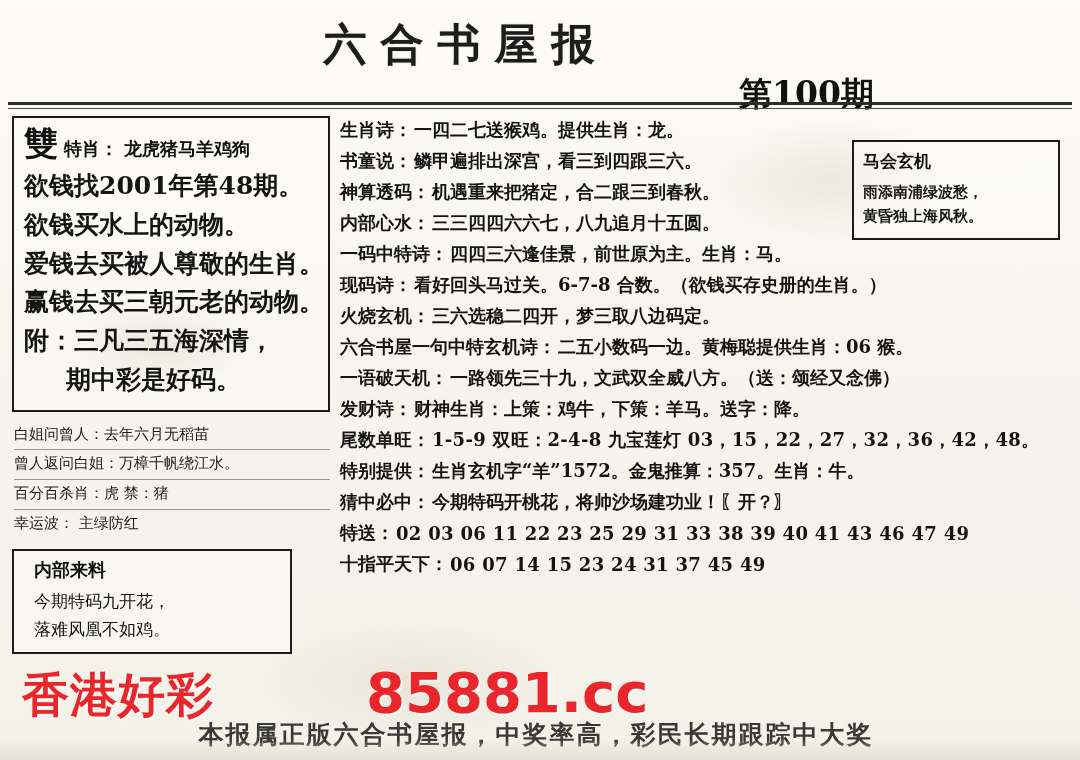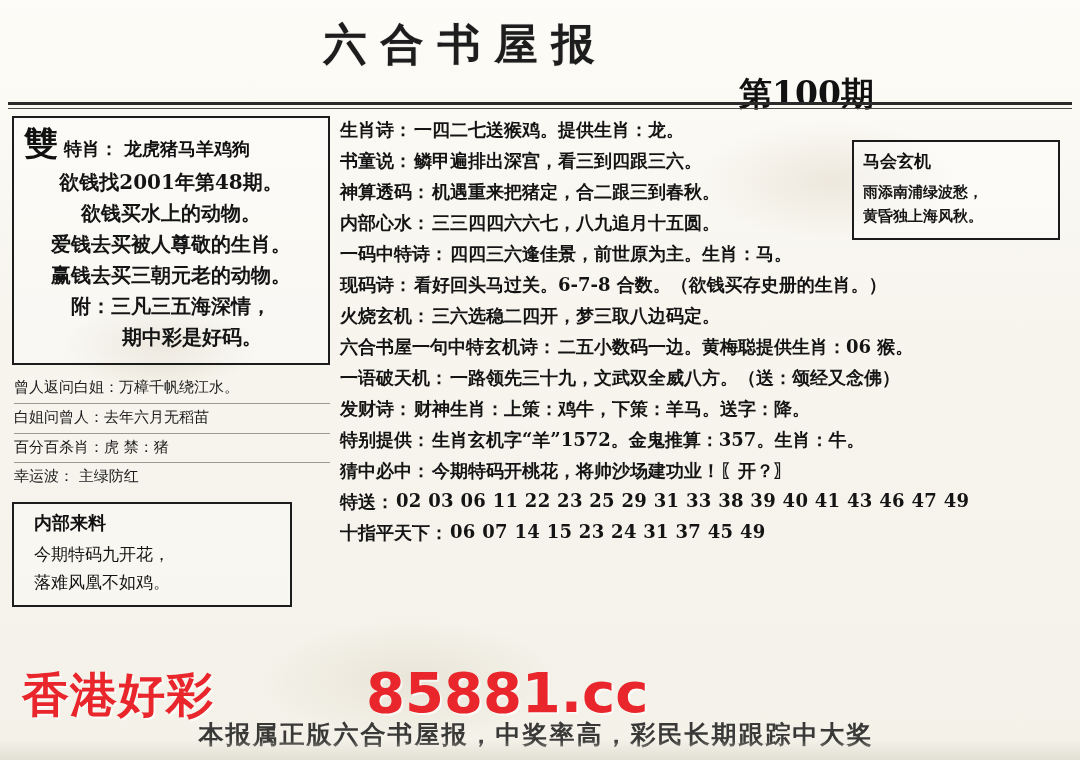--- a/index.html
+++ b/index.html
@@ -111,26 +111,25 @@
   }
   .special-zodiacs {
     font-family: "DejaVu Serif", serif;
     font-size: 18px;
     font-weight: bold;
     color: #111;
     padding-top: 11px;
   }
   .left-line {
     font-family: "DejaVu Serif", serif;
-    font-size: 20px;
+    font-size: 25px;
     font-weight: bold;
     color: #141414;
     line-height: 1.55;
     white-space: nowrap;
-    text-align: center;
   }
   .left-line.indent {
     padding-left: 42px;
   }
 
   .qa-block {
     margin-top: 9px;
     padding-left: 2px;
   }
   .qa-line {
@@ -167,21 +166,21 @@
 
   
   .main-col {
     position: absolute;
     left: 340px;
     top: 118px;
     width: 730px;
   }
   .entry {
     display: flex;
-    align-items: flex-start;
+    align-items: center;
     margin-bottom: 7px;
     font-family: "DejaVu Serif", serif;
     color: #141414;
   }
   .entry .lbl {
     font-size: 18px;
     font-weight: bold;
     white-space: nowrap;
     flex: 0 0 auto;
   }
@@ -292,22 +291,22 @@
       </div>
       <div class="left-line">欲钱找2001年第48期。</div>
       <div class="left-line">欲钱买水上的动物。</div>
       <div class="left-line">爱钱去买被人尊敬的生肖。</div>
       <div class="left-line">赢钱去买三朝元老的动物。</div>
       <div class="left-line">附：三凡三五海深情，</div>
       <div class="left-line indent">期中彩是好码。</div>
     </div>
 
     <div class="qa-block">
+      <div class="qa-line">白姐问曾人：去年六月无稻苗</div>
       <div class="qa-line">曾人返问白姐：万樟千帆绕江水。</div>
-      <div class="qa-line">白姐问曾人：去年六月无稻苗</div>
       <div class="qa-line">百分百杀肖：虎  禁：猪</div>
       <div class="qa-line">幸运波： 主绿防红</div>
     </div>
 
     <div class="box inner-box">
       <div class="inner-title">内部来料</div>
       <div class="inner-line">今期特码九开花，</div>
       <div class="inner-line">落难风凰不如鸡。</div>
     </div>
   </div>
@@ -347,20 +346,24 @@
       <span class="txt">二五小数码一边。黄梅聪提供生肖：06 猴。</span>
     </div>
     <div class="entry">
       <span class="lbl">一语破天机：</span>
       <span class="txt">一路领先三十九，文武双全威八方。（送：颂经又念佛）</span>
     </div>
     <div class="entry">
       <span class="lbl">发财诗：</span>
       <span class="txt">财神生肖：上策：鸡牛，下策：羊马。送字：降。</span>
     </div>
+    <div class="entry nums">
+      <span class="lbl">尾数单旺：</span>
+      <span class="txt">1-5-9 双旺：2-4-8 九宝莲灯 03，15，22，27，32，36，42，48。</span>
+    </div>
     <div class="entry">
       <span class="lbl">特别提供：</span>
       <span class="txt">生肖玄机字“羊”1572。金鬼推算：357。生肖：牛。</span>
     </div>
     <div class="entry">
       <span class="lbl">猜中必中：</span>
       <span class="txt">今期特码开桃花，将帅沙场建功业！〖开？〗</span>
     </div>
     <div class="entry nums">
       <span class="lbl">特送：</span>

